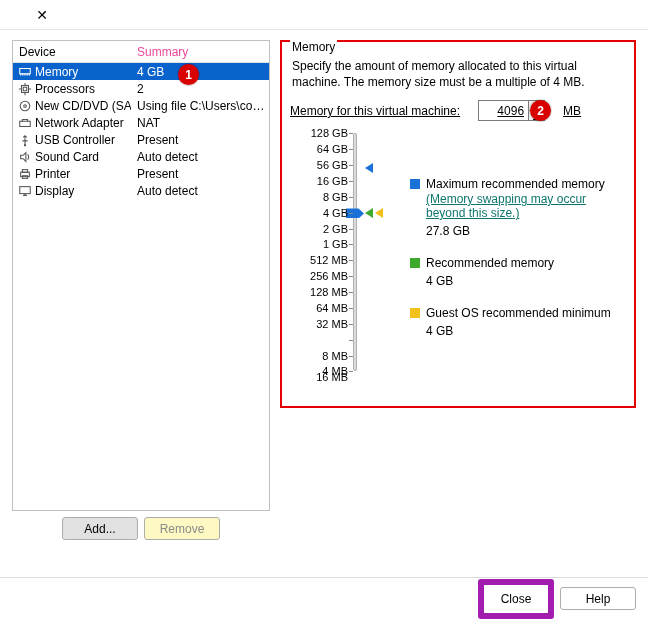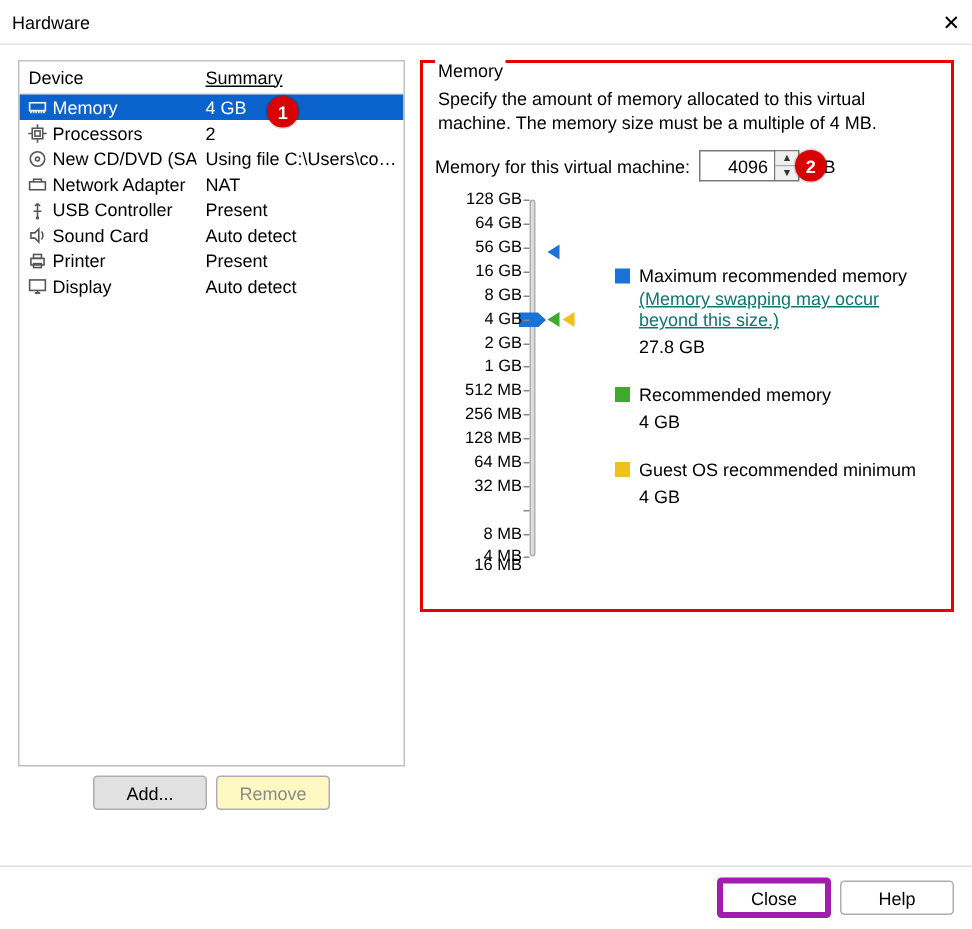--- a/index.html
+++ b/index.html
@@ -18,21 +18,21 @@
 
   
   .device-box {
     height: 471px;
     border: 1px solid #c0c0c0;
     background: #fff;
     overflow: hidden;
   }
   .device-header { display: flex; height: 22px; align-items: center; border-bottom: 1px solid #e0e0e0; }
   .device-header .col-d { width: 118px; padding-left: 6px; color: #000; }
-  .device-header .col-s { flex: 1; padding-left: 6px; color: #000000; text-decoration: underline; }
+  .device-header .col-s { flex: 1; padding-left: 6px; color: #ec4899; }
 
   .device-rows { }
   .device-row {
     display: flex; height: 17px; align-items: center;
     padding-left: 4px;
   }
   .device-row.selected { background: #0a62cc; color: #fff; }
   .device-row .cell-name { width: 114px; display: flex; align-items: center; gap: 2px; overflow: hidden; white-space: nowrap; }
   .device-row .cell-summary { flex: 1; padding-left: 6px; white-space: nowrap; overflow: hidden; text-overflow: ellipsis; }
 
@@ -52,21 +52,21 @@
   
   .mem-panel {
     height: 368px;
     border: 2px solid #e60000;
     padding: 0 8px 8px 8px;
     position: relative;
   }
   .group-label { color: #000; background: #fff; position: relative; top: -2px; display: inline-block; padding: 0 2px; }
   .mem-desc { color: #000; margin: 2px 2px 10px 2px; line-height: 1.35; }
 
-  .mem-input-row { display: flex; align-items: center; gap: 6px; margin-bottom: 10px; position: relative; }
+  .mem-input-row { display: flex; align-items: center; gap: 18px; margin-bottom: 10px; position: relative; text-decoration: underline; }
   .spin-wrap { display: flex; align-items: center; }
   .spin-input {
     width: 50px; height: 21px; border: 1px solid #7a7a7a; border-right: none; text-align: right; padding: 0 4px;
   }
   .spin-btns {
     width: 17px; height: 21px; border: 1px solid #7a7a7a; display: flex; flex-direction: column;
   }
   .spin-btns div { flex: 1; display: flex; align-items: center; justify-content: center; font-size: 7px; color: #333; background: #f0f0f0; }
   .spin-btns div:first-child { border-bottom: 1px solid #aaa; }
 
@@ -116,28 +116,27 @@
     box-shadow: 0 0 0 1px rgba(0,0,0,.15);
     z-index: 50;
   }
 
   
   .footer {
     position: absolute; bottom: 0; left: 0; right: 0;
     height: 42px; border-top: 1px solid #dcdcdc;
     display: flex; justify-content: flex-end; align-items: center; gap: 6px; padding-right: 12px;
   }
-  .btn-wide { min-width: 76px; height: 27px; border: 4px solid #a21caf; background: #fff; border-radius: 3px; display: inline-flex; align-items: center; justify-content: center; }
+  .btn-wide { min-width: 76px; height: 40px; border: 6px solid #a21caf; background: #fff; border-radius: 3px; display: inline-flex; align-items: center; justify-content: center; }
   .btn-plain { min-width: 76px; height: 23px; border: 1px solid #adadad; background: #fff; border-radius: 3px; display: inline-flex; align-items: center; justify-content: center; }
 </style>
 </head>
 <body>
 
 <div class="titlebar">
-  <div class="title-text">Hardware</div>
   <div class="close-x">✕</div>
 </div>
 
 <div class="content">
 
   <div class="left-col" style="position:relative;">
     <div class="device-box">
       <div class="device-header">
         <div class="col-d">Device</div>
         <div class="col-s">Summary</div>

